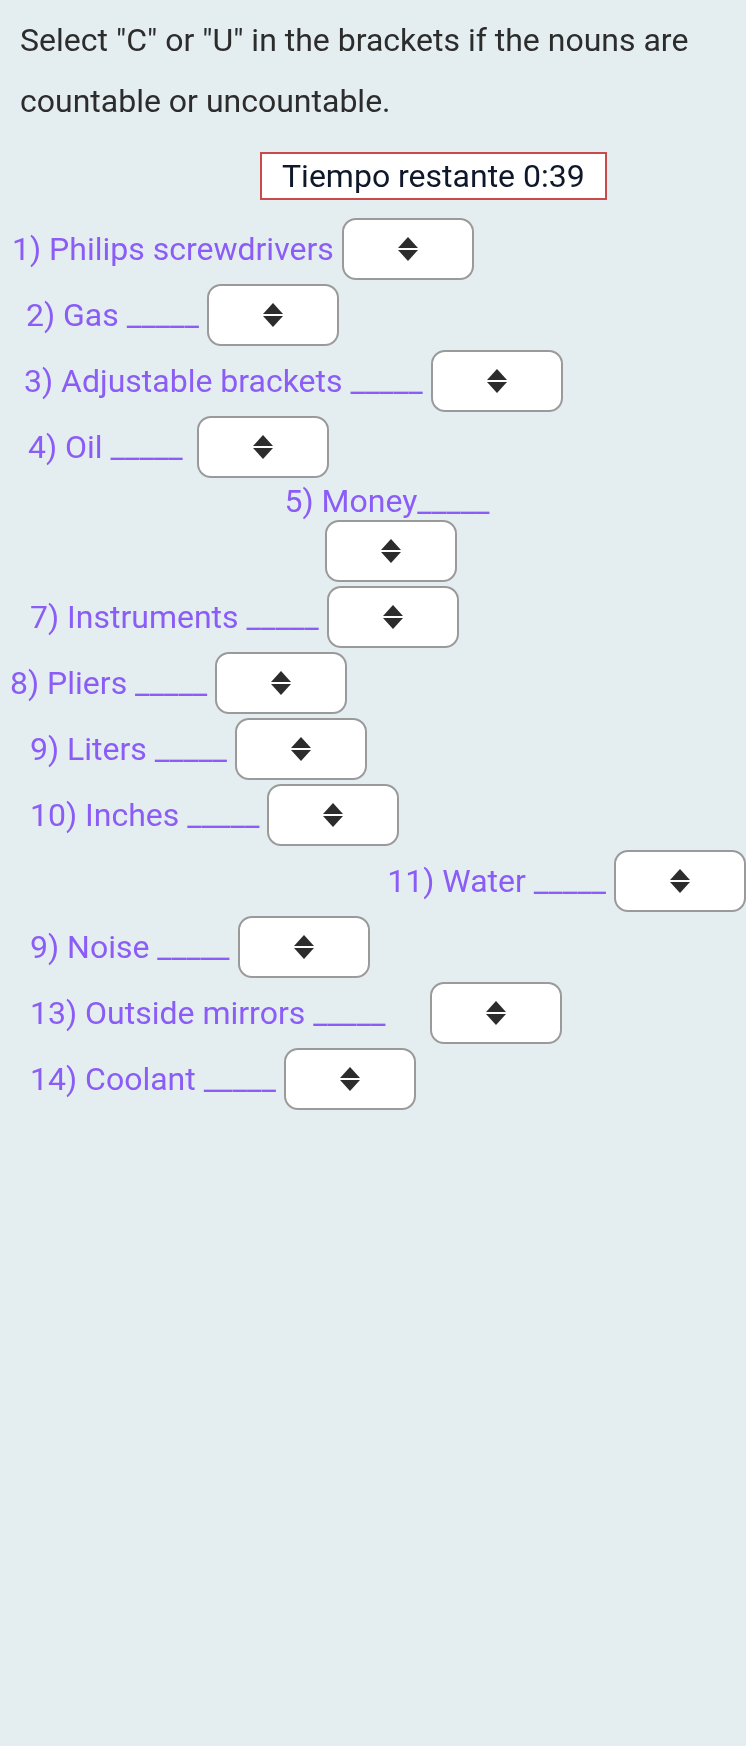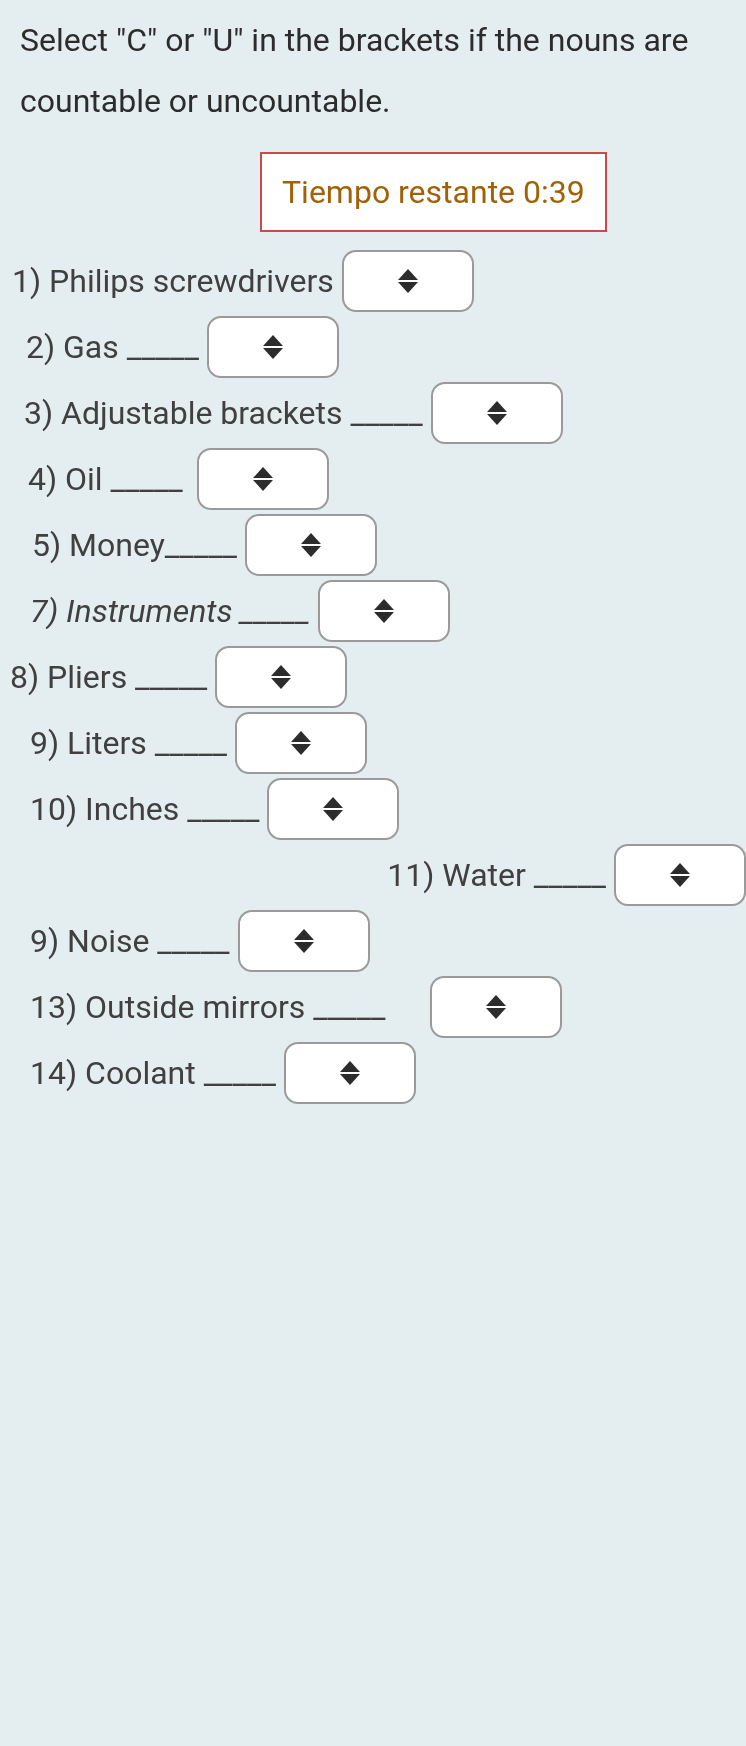--- a/index.html
+++ b/index.html
@@ -18,34 +18,34 @@
     .instructions {
       font-size: 32px;
       line-height: 1.9;
       padding: 0 10px 20px 10px;
       color: #2c2c2c;
     }
     .timer-box {
       border: 2px solid #c94a4a;
       background: #ffffff;
       font-size: 32px;
-      padding: 19px 20px;
+      padding: 3px 20px;
       margin-left: 250px;
       margin-bottom: 18px;
       display: inline-block;
-      color: #a16207;
+      color: #0f172a;
     }
     .questions {
       padding-left: 0;
     }
     .q-row {
       display: flex;
       align-items: center;
       font-size: 32px;
-      color: #404040;
+      color: #8b5cf6;
       margin-bottom: 4px;
       flex-wrap: nowrap;
     }
     .q-label {
       white-space: nowrap;
       padding-right: 4px;
     }
     .select-box {
       position: relative;
       background: #ffffff;
@@ -76,23 +76,23 @@
       height: 0;
       border-left: 10px solid transparent;
       border-right: 10px solid transparent;
       border-top: 11px solid #2c2c2c;
     }
     
     .r1  { padding-left: 2px; }
     .r2  { padding-left: 16px; }
     .r3  { padding-left: 14px; }
     .r4  { padding-left: 18px; gap: 6px; }
-    .r5  { padding-left: 22px; }
+    .r5  { padding-left: 22px; flex-direction: column; }
     .r6  { padding-left: 20px; }
-    .r7  { padding-left: 20px; font-style: italic; }
+    .r7  { padding-left: 20px; }
     .r8  { padding-left: 0px; }
     .r9  { padding-left: 20px; }
     .r10 { padding-left: 20px; }
     .r11 { padding-left: 20px; justify-content: flex-end; }
     .r12 { padding-left: 20px; }
     .r13 { padding-left: 20px; gap: 37px; }
     .r14 { padding-left: 20px; }
   </style>
 </head>
 <body>

